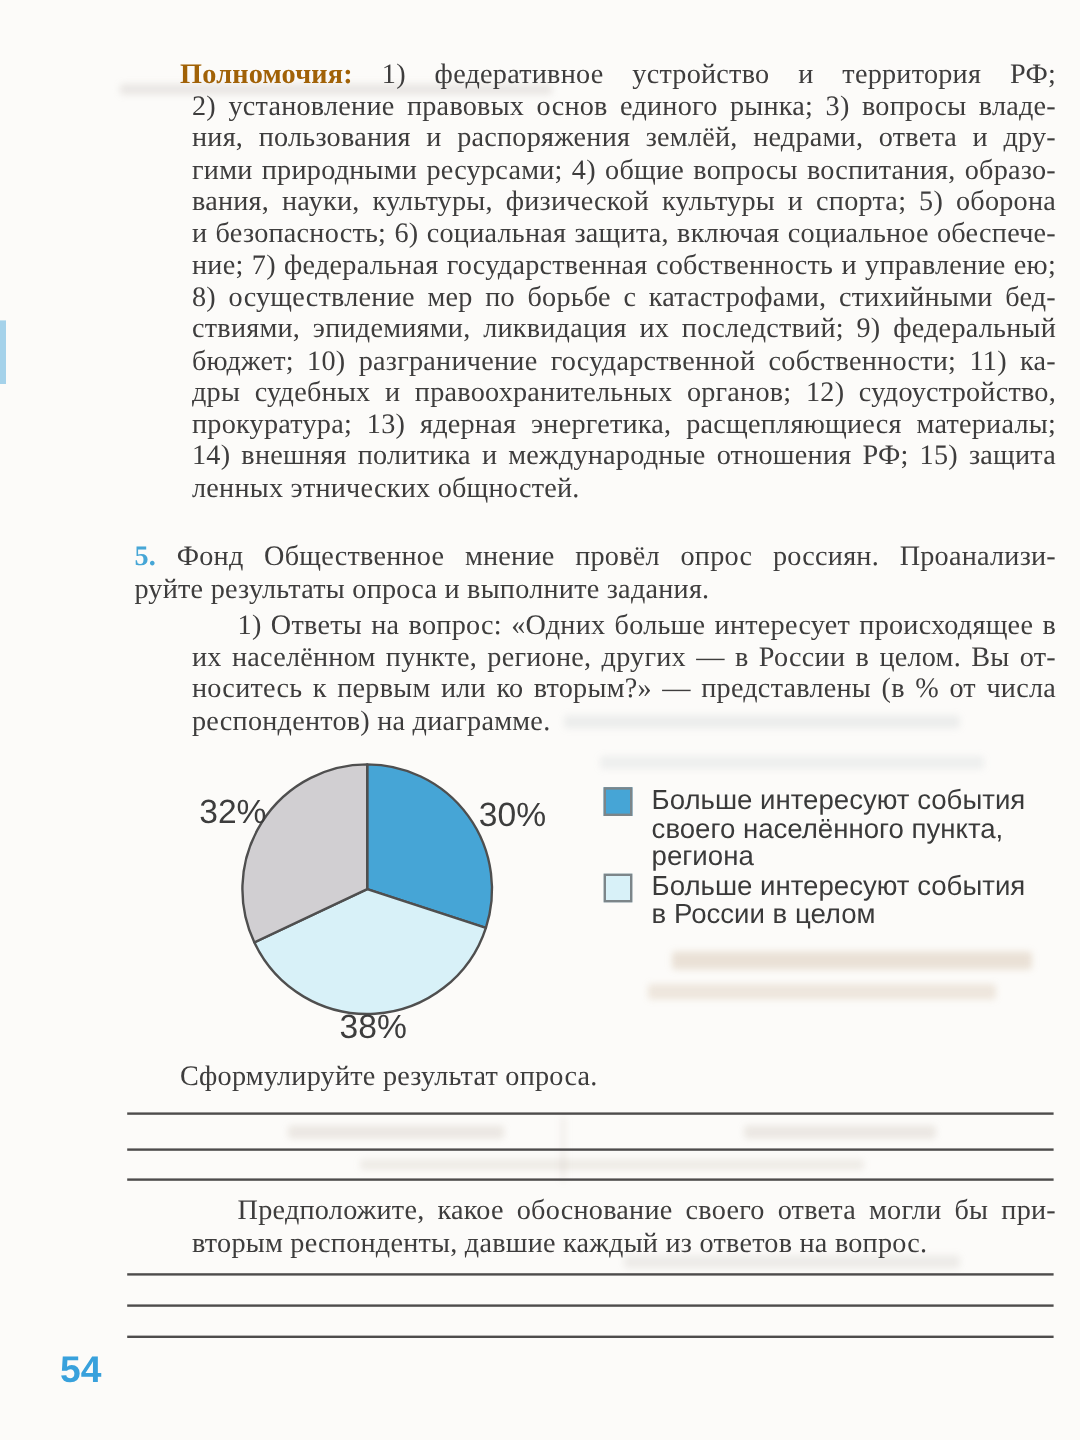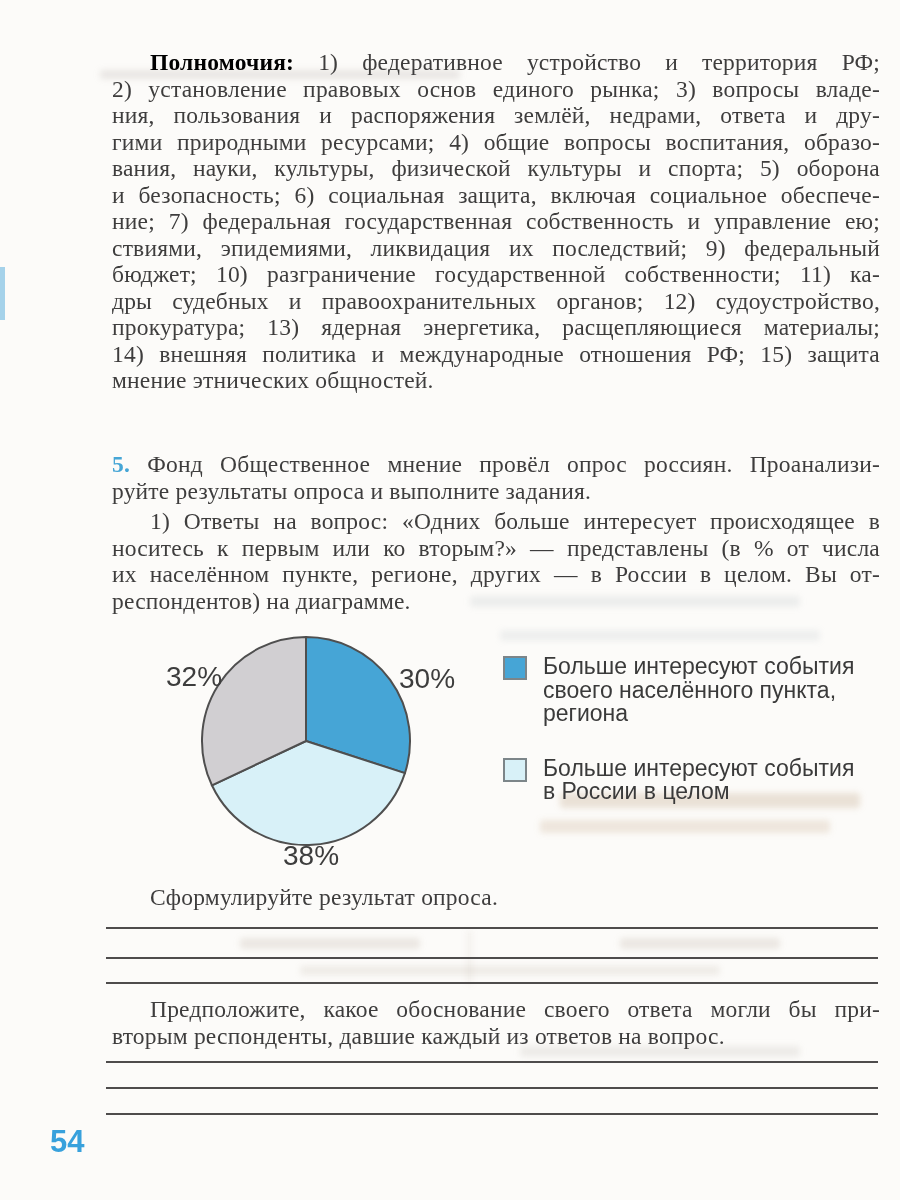--- a/index.html
+++ b/index.html
@@ -16,25 +16,25 @@
   
   .textblock {
     position: absolute;
     left: 112px;
     width: 768px;
     font-size: 23.5px;
     line-height: 26.5px;
     letter-spacing: 0.2px;
   }
   .jline { text-align: justify; text-align-last: justify; }
-  .plines > div { text-align: justify; text-align-last: justify; }
+  .plines > div { text-align: justify; text-align-last: justify; margin-left: 48px; }
   .plines > div:last-child { text-align-last: left; }
   .ti { text-indent: 38px; }
   .ti-first > div:first-child { text-indent: 38px; }
-  b { color: #000000; }
+  b { color: #a16207; }
   .num5 { color: #46a6d6; font-weight: bold; }
   
   .pie-svg { position: absolute; left: 196px; top: 631px; }
   .pie-label {
     position: absolute;
     font-family: "Liberation Sans", sans-serif;
     font-size: 28px;
     color: #3d3d3d;
     text-align: right;
   }
@@ -42,21 +42,21 @@
   .pl-32 { left: 166px; top: 661px; }
   .pl-38 { left: 283px; top: 840px; }
   
   .legend {
     position: absolute;
     left: 503px;
     top: 655px;
     width: 370px;
     display: flex;
     flex-direction: column;
-    row-gap: 31px;
+    row-gap: 1px;
     font-family: "Liberation Sans", sans-serif;
     font-size: 23px;
     line-height: 23.5px;
     color: #3a3a3a;
   }
   .legend-item { display: flex; align-items: flex-start; }
   .swatch {
     flex: 0 0 auto;
     width: 20px;
     height: 20px;
@@ -116,38 +116,39 @@
 
   <div class="textblock" style="top:49px;">
     <div class="jline ti"><b>Полномочия:</b><span> 1) федеративное устройство и территория РФ;</span></div>
     <div class="plines">
         <div>2) установление правовых основ единого рынка; 3) вопросы владе-</div>
         <div>ния, пользования и распоряжения землёй, недрами, ответа и дру-</div>
         <div>гими природными ресурсами; 4) общие вопросы воспитания, образо-</div>
         <div>вания, науки, культуры, физической культуры и спорта; 5) оборона</div>
         <div>и безопасность; 6) социальная защита, включая социальное обеспече-</div>
         <div>ние; 7) федеральная государственная собственность и управление ею;</div>
+        <div>8) осуществление мер по борьбе с катастрофами, стихийными бед-</div>
         <div>ствиями, эпидемиями, ликвидация их последствий; 9) федеральный</div>
         <div>бюджет; 10) разграничение государственной собственности; 11) ка-</div>
         <div>дры судебных и правоохранительных органов; 12) судоустройство,</div>
         <div>прокуратура; 13) ядерная энергетика, расщепляющиеся материалы;</div>
         <div>14) внешняя политика и международные отношения РФ; 15) защита</div>
-        <div>мнение этнических общностей.</div>
+        <div>ленных этнических общностей.</div>
       </div>
   </div>
 
   <div class="textblock" style="top:451px;">
     <div class="jline"><span class="num5">5.</span><span> Фонд Общественное мнение провёл опрос россиян. Проанализи-</span></div>
     <div>руйте результаты опроса и выполните задания.</div>
   </div>
 
   <div class="textblock plines ti-first" style="top:508px;">
       <div>1) Ответы на вопрос: «Одних больше интересует происходящее в</div>
+      <div>их населённом пункте, регионе, других — в России в целом. Вы от-</div>
       <div>носитесь к первым или ко вторым?» — представлены (в % от числа</div>
-      <div>их населённом пункте, регионе, других — в России в целом. Вы от-</div>
       <div>респондентов) на диаграмме.</div>
     </div>
 
   <svg class="pie-svg" id="pie" width="220" height="220" viewBox="0 0 220 220">
       <path d="M 110 110 L 110.00 6.00 A 104 104 0 0 1 208.91 142.14 Z" fill="#46a5d6" stroke="#4f4f4f" stroke-width="2" stroke-linejoin="round"></path>
       <path d="M 110 110 L 208.91 142.14 A 104 104 0 0 1 15.90 154.28 Z" fill="#d8f1f8" stroke="#4f4f4f" stroke-width="2" stroke-linejoin="round"></path>
       <path d="M 110 110 L 15.90 154.28 A 104 104 0 0 1 110.00 6.00 Z" fill="#d1cfd2" stroke="#4f4f4f" stroke-width="2" stroke-linejoin="round"></path>
     </svg>
   <span class="pie-label pl-30">30%</span>
   <span class="pie-label pl-38">38%</span>

